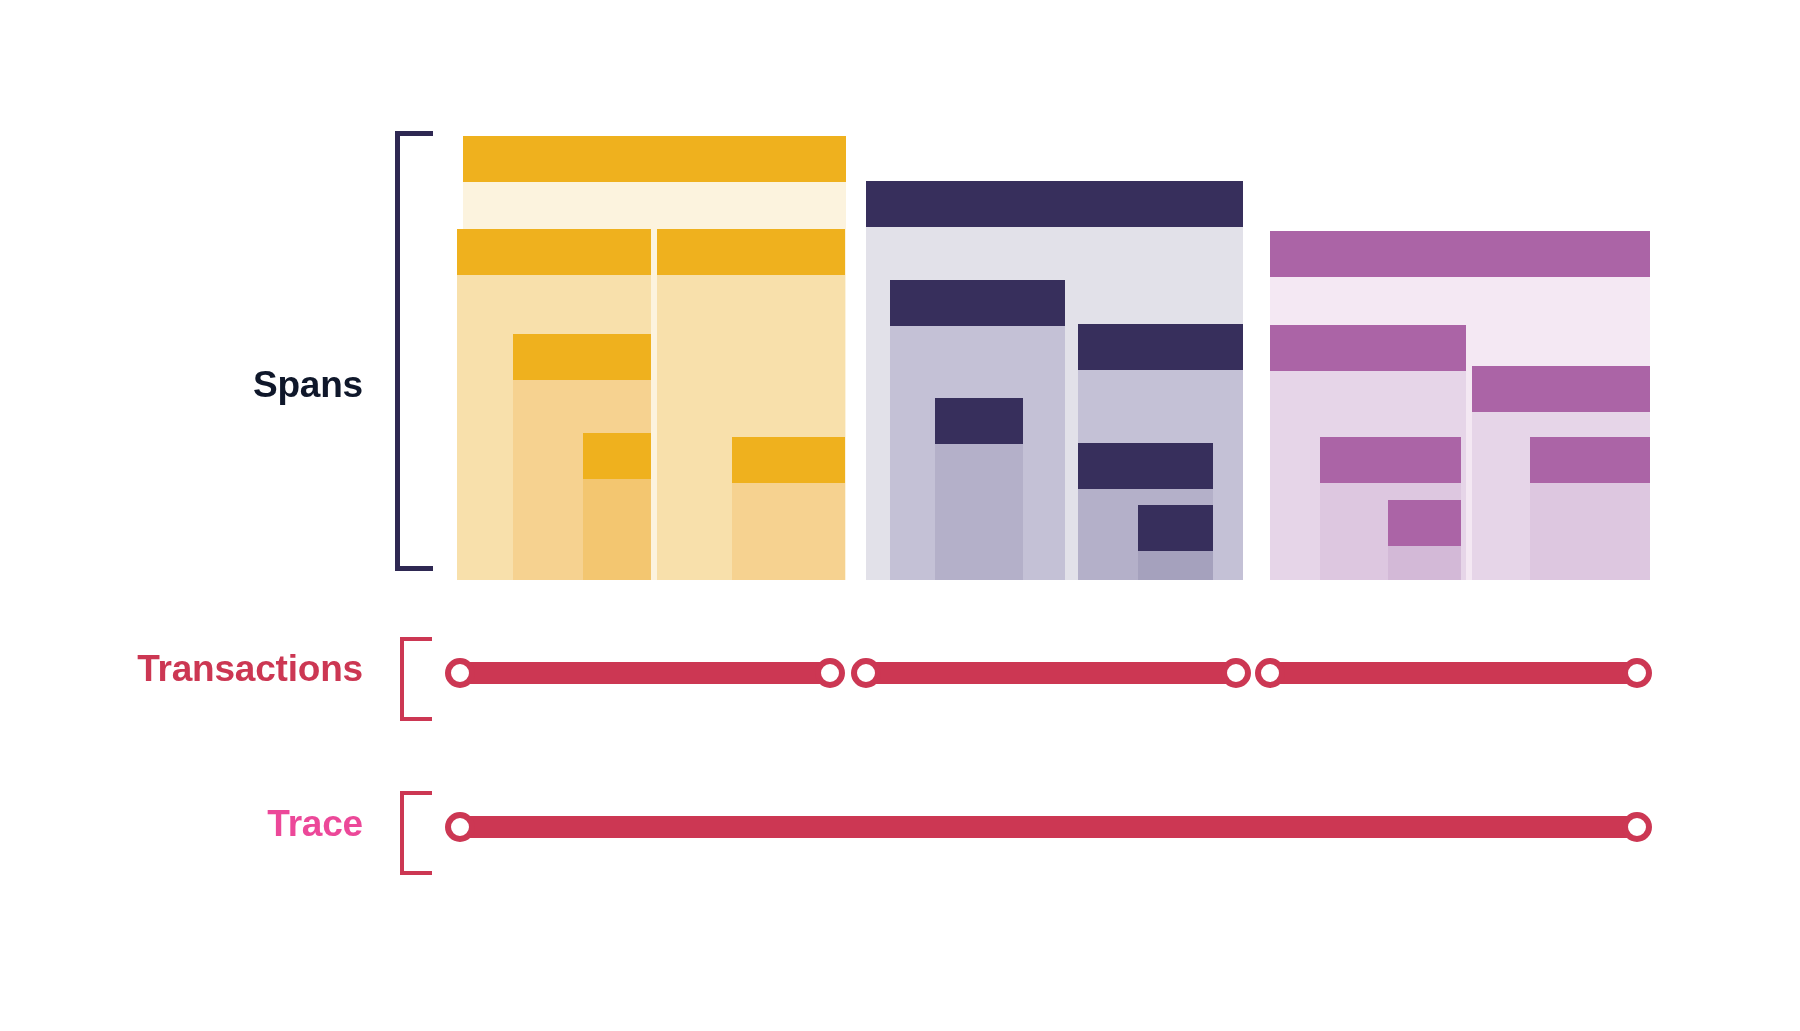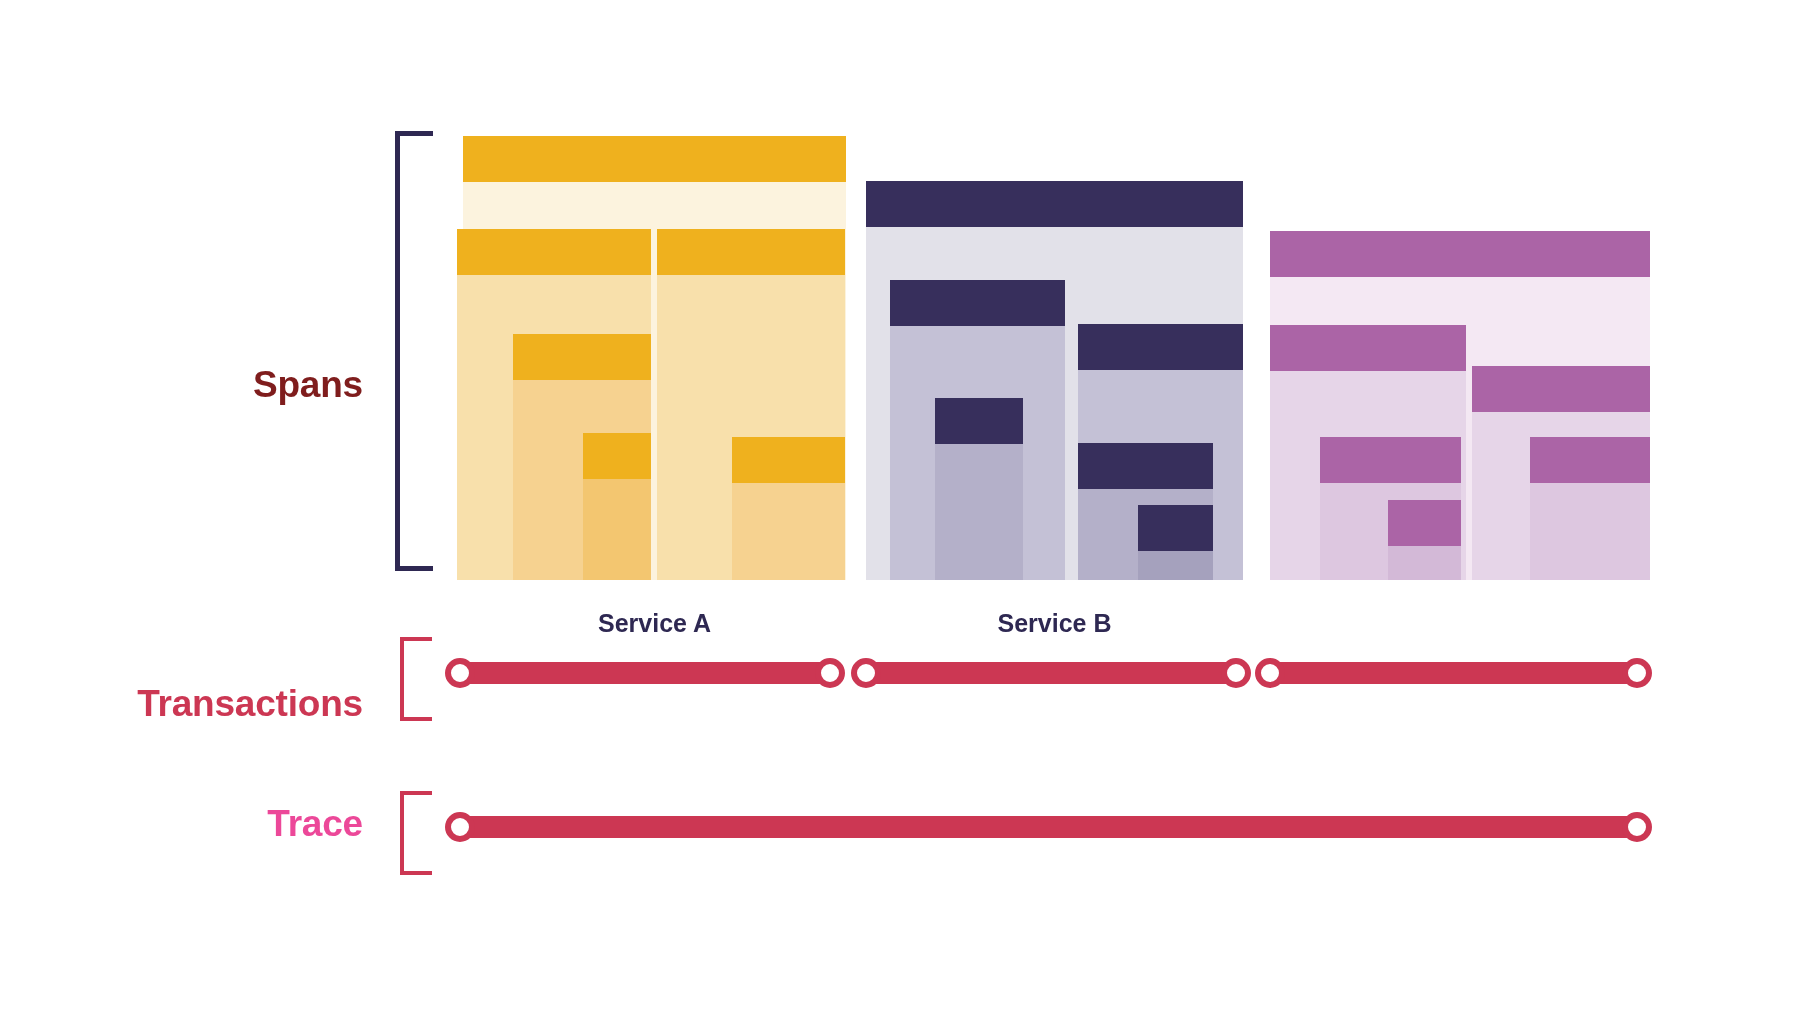--- a/index.html
+++ b/index.html
@@ -21,31 +21,30 @@
   }
 
   
   .row-label {
     position: absolute;
     font-weight: bold;
     white-space: nowrap;
     letter-spacing: -0.2px;
   }
   .label-spans {
-    color: #7f1d1d;
+    color: #0f172a;
     font-size: 37px;
     right: 1437px;
     top: 364px;
   }
   .label-transactions {
     color: #cc3753;
     font-size: 37px;
     right: 1437px;
     top: 648px;
-    margin-top: 35px;
   }
   .label-trace {
     color: #ec4899;
     font-size: 37px;
     right: 1437px;
     top: 803px;
   }
 
   
   .bracket {
@@ -188,22 +187,20 @@
         <div class="head" style="height: 46px; background: rgb(171, 100, 166);"></div>
       </div>
       <div class="bar" style="left: 1530px; width: 120px; height: 143px; background: rgb(221, 199, 224);">
         <div class="head" style="height: 46px; background: rgb(171, 100, 166);"></div>
       </div>
       <div class="bar" style="left: 1388px; width: 73px; height: 80px; background: rgb(211, 185, 215);">
         <div class="head" style="height: 46px; background: rgb(171, 100, 166);"></div>
       </div>
     </div>
 
-  <div class="svc-caption" id="cap-a" style="left: 463px; width: 383px;">Service A</div>
-  <div class="svc-caption" id="cap-b" style="left: 866px; width: 377px;">Service B</div>
 
   <div class="row-label label-transactions">Transactions</div>
 
   <div class="bracket red" id="bracket-transactions"></div>
 
   <div class="line-row" id="transactions-row">
       <div class="seg" style="left: 460px; width: 370px; top: 22px;"></div>
       <div class="node" style="left: 445px; top: 18px;"></div>
       <div class="node" style="left: 815px; top: 18px;"></div>
       <div class="seg" style="left: 866px; width: 370px; top: 22px;"></div>

